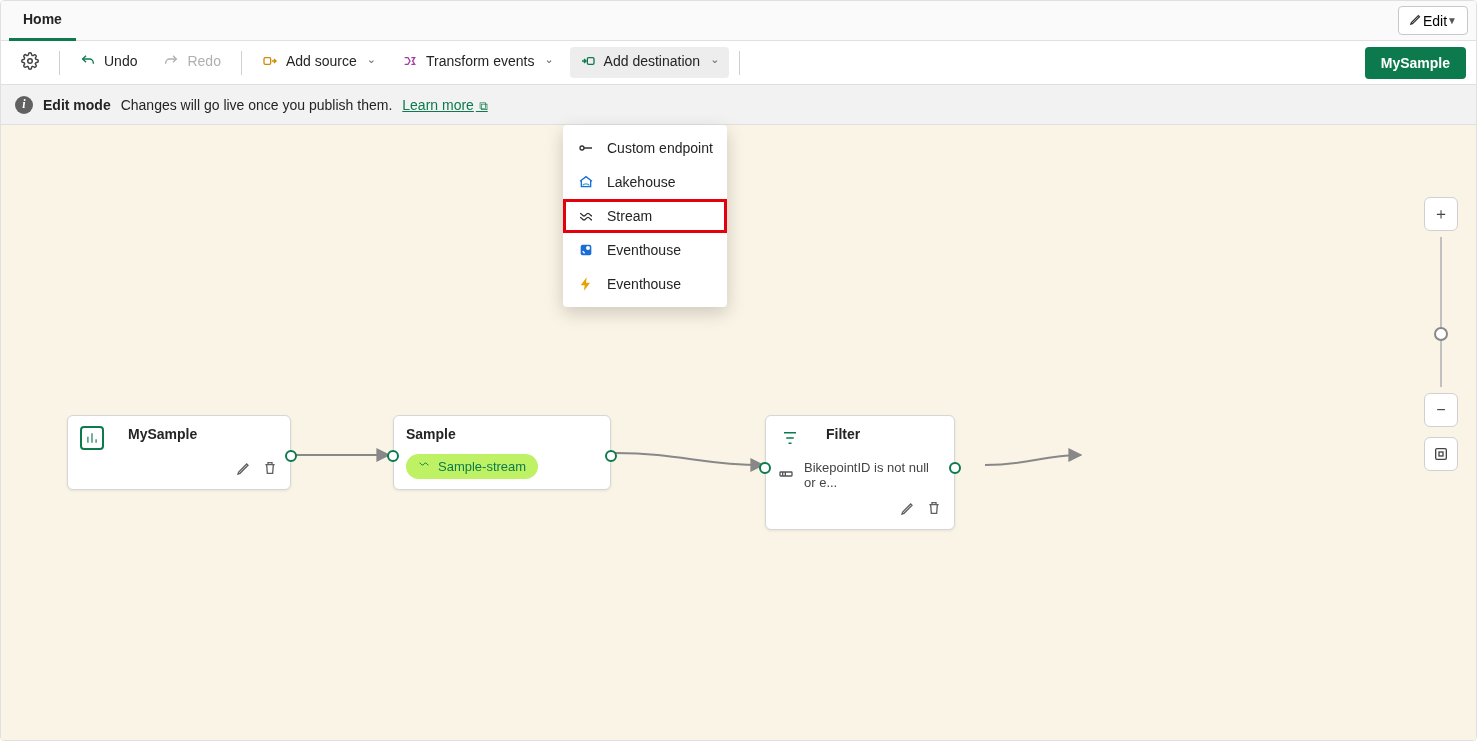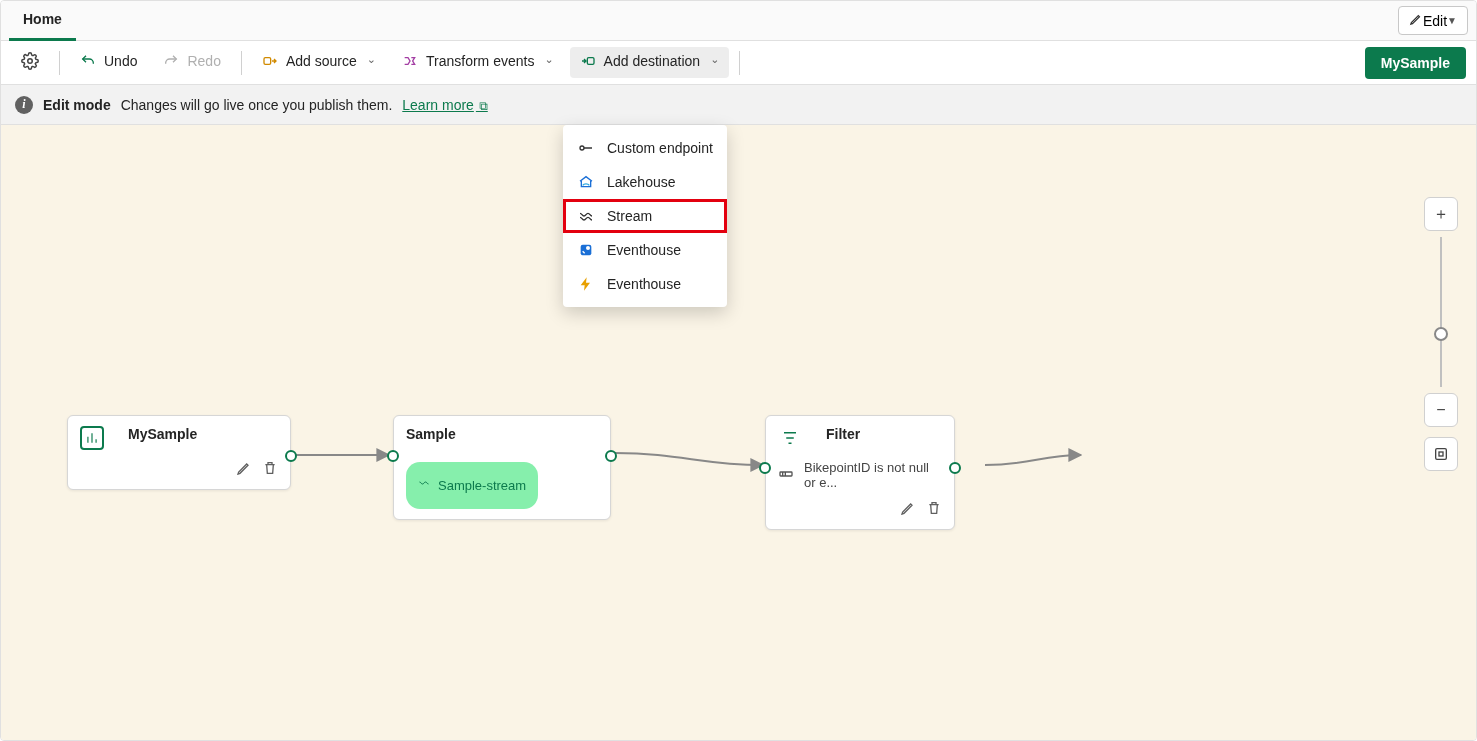--- a/index.html
+++ b/index.html
@@ -158,26 +158,26 @@
     width: 12px; height: 12px;
     border: 2px solid #0c7a4d;
     border-radius: 50%;
     background: #fff;
   }
 
   .pill {
     display: inline-flex;
     align-items: center;
     gap: 8px;
-    background: #86efac;
+    background: #bef264;
     border-radius: 14px;
-    padding: 16px 12px;
+    padding: 5px 12px;
     font-size: 13px;
     color: #0c7a4d;
-    margin-top: 20px;
+    margin-top: 12px;
   }
 
   .filter-sub { display: flex; align-items: center; gap: 10px; margin-top: 10px; font-size: 13px; color: #444; }
   .filter-icon-sub { color: #555; }
 
   
   .derived-wrap {
     position: absolute;
     border: 3px solid #e3000f;
     padding: 6px;

